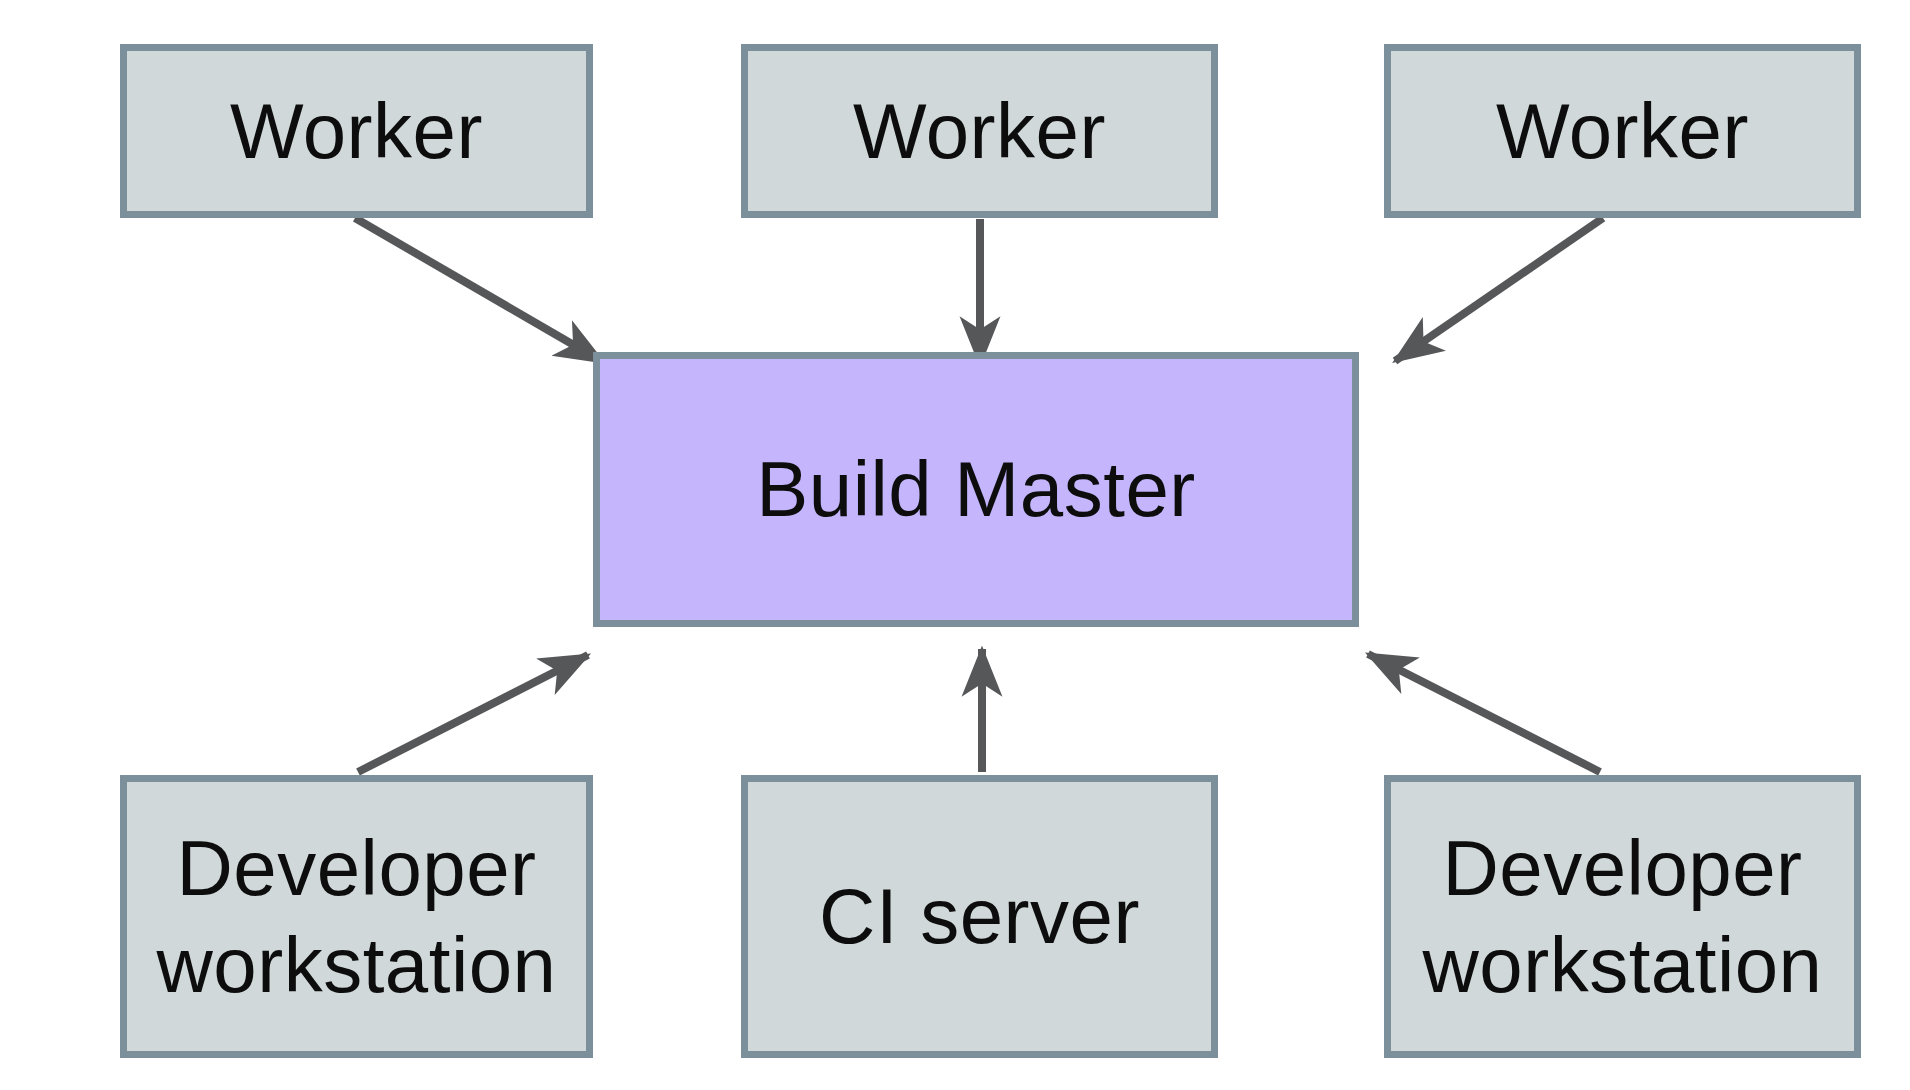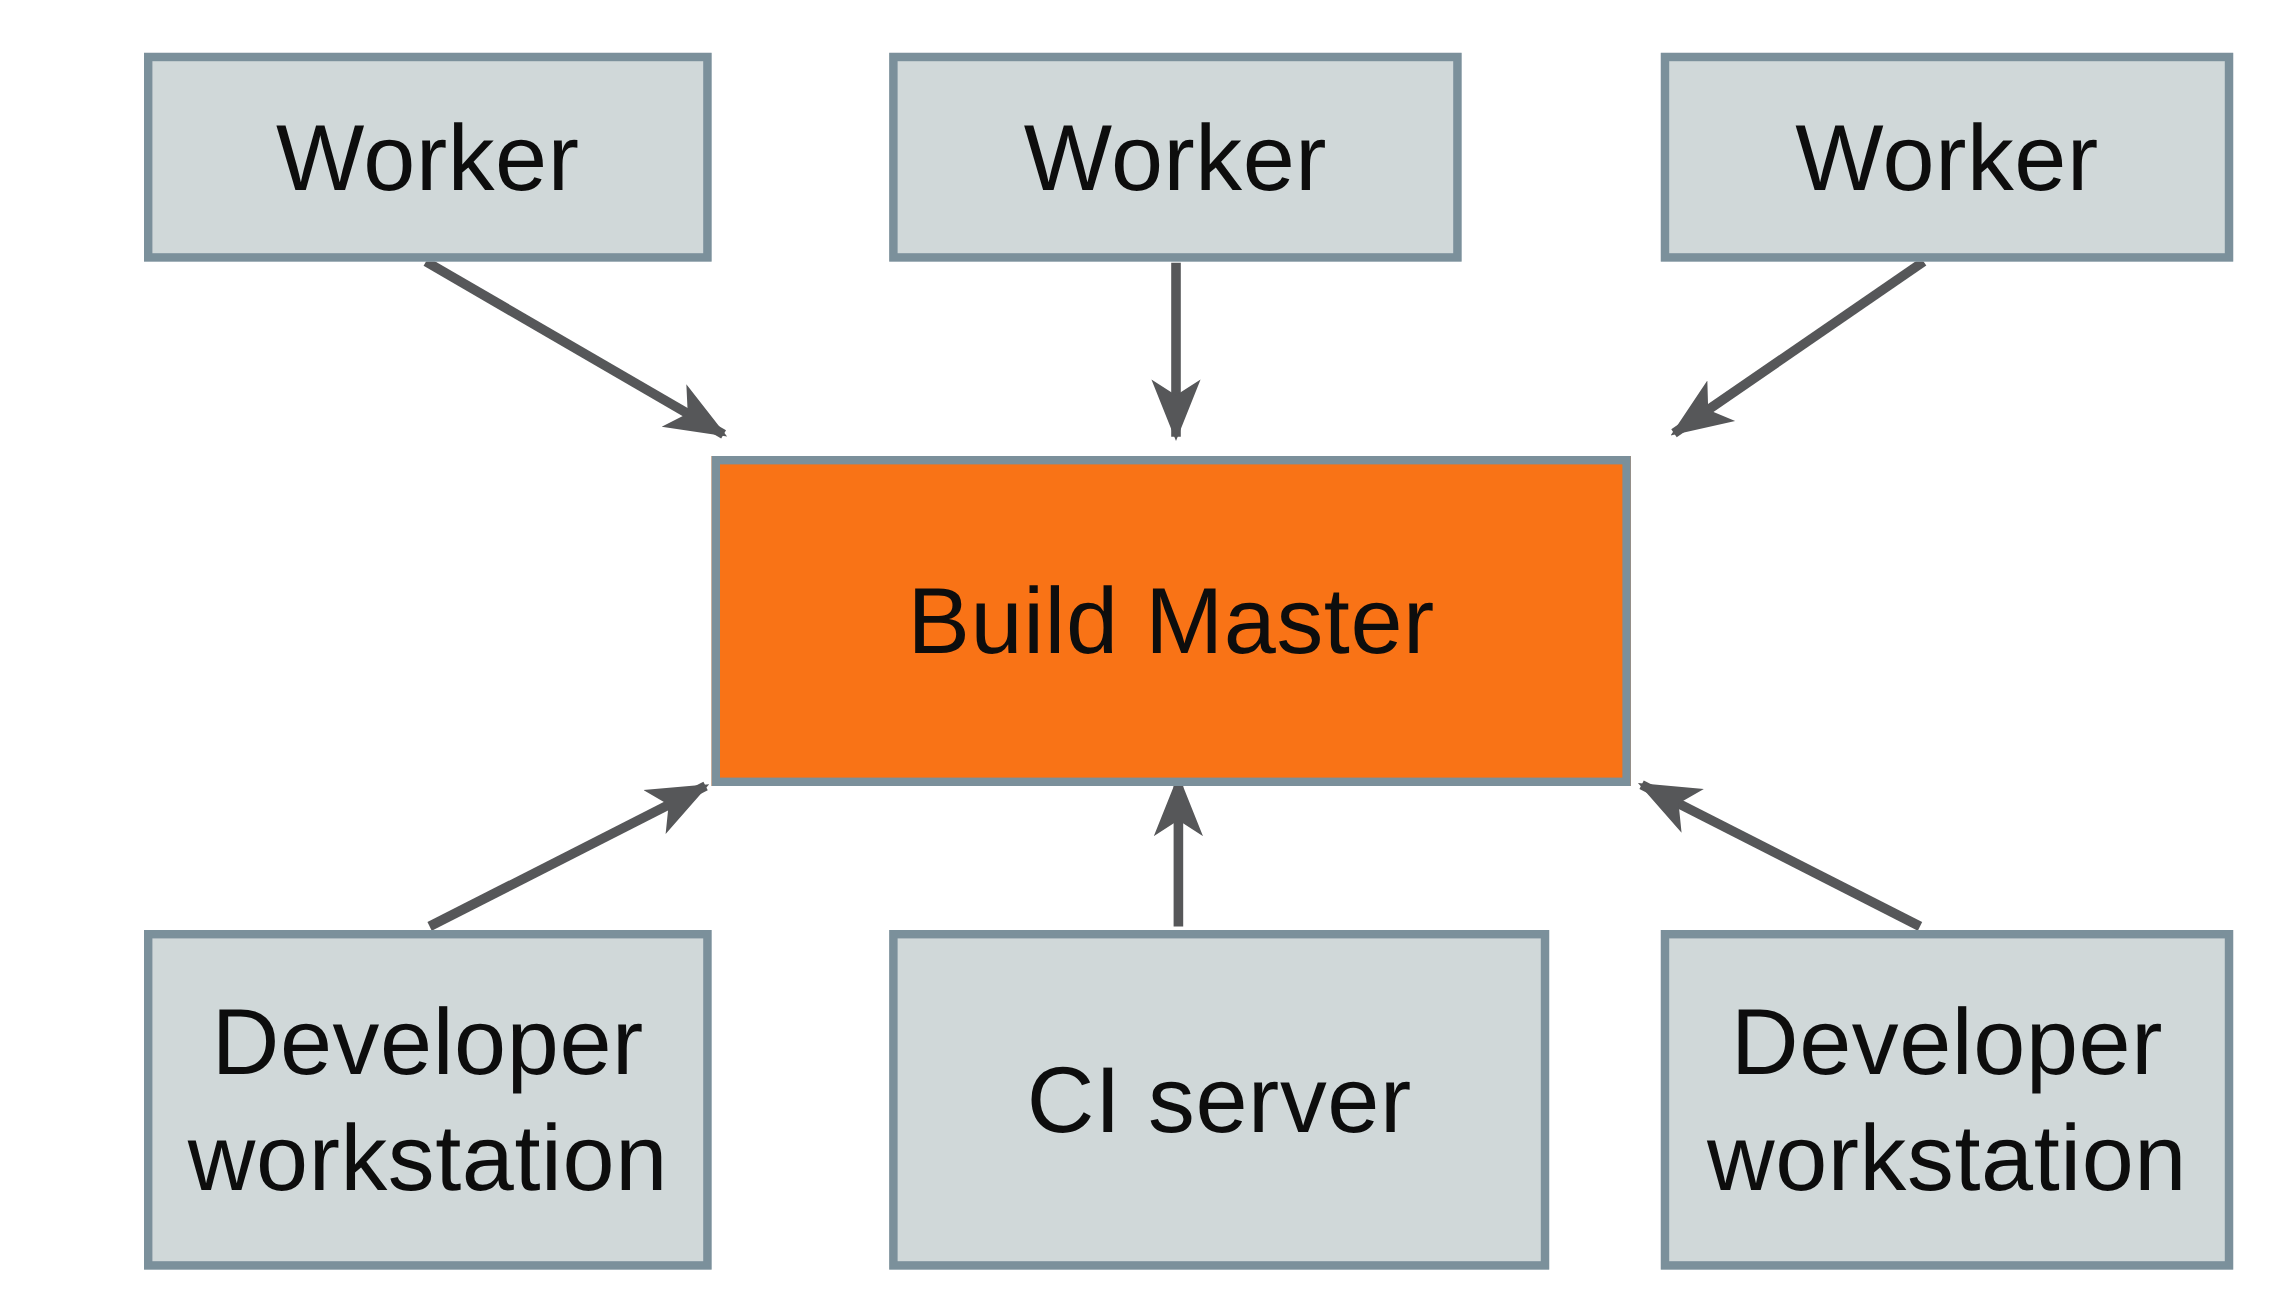--- a/index.html
+++ b/index.html
@@ -63,27 +63,27 @@
     </svg>
 <div class="node" style="left: 120px; top: 44px; width: 473px; height: 174px; background: rgb(208, 216, 217); border-color: rgb(123, 144, 155); color: rgb(13, 13, 13);">
       <span class="node-label-line">Worker</span>
     </div>
     <div class="node" style="left: 741px; top: 44px; width: 477px; height: 174px; background: rgb(208, 216, 217); border-color: rgb(123, 144, 155); color: rgb(13, 13, 13);">
       <span class="node-label-line">Worker</span>
     </div>
     <div class="node" style="left: 1384px; top: 44px; width: 477px; height: 174px; background: rgb(208, 216, 217); border-color: rgb(123, 144, 155); color: rgb(13, 13, 13);">
       <span class="node-label-line">Worker</span>
     </div>
-    <div class="node" style="left: 593px; top: 380px; width: 766px; height: 275px; background: #f97316; border-color: rgb(123, 144, 155); color: rgb(13, 13, 13);">
+    <div class="node" style="left: 593px; top: 352px; width: 766px; height: 275px; background: #c4b5fd; border-color: rgb(123, 144, 155); color: rgb(13, 13, 13);">
       <span class="node-label-line">Build Master</span>
     </div>
     <div class="node" style="left: 120px; top: 775px; width: 473px; height: 283px; background: rgb(208, 216, 217); border-color: rgb(123, 144, 155); color: rgb(13, 13, 13);">
       <span class="node-label-line">Developer</span>
       <span class="node-label-line">workstation</span>
     </div>
-    <div class="node" style="left: 741px; top: 775px; width: 550px; height: 283px; background: rgb(208, 216, 217); border-color: rgb(123, 144, 155); color: rgb(13, 13, 13); text-align: right;">
+    <div class="node" style="left: 741px; top: 775px; width: 477px; height: 283px; background: rgb(208, 216, 217); border-color: rgb(123, 144, 155); color: rgb(13, 13, 13); text-align: right;">
       <span class="node-label-line">CI server</span>
     </div>
     <div class="node" style="left: 1384px; top: 775px; width: 477px; height: 283px; background: rgb(208, 216, 217); border-color: rgb(123, 144, 155); color: rgb(13, 13, 13);">
       <span class="node-label-line">Developer</span>
       <span class="node-label-line">workstation</span>
     </div>
   </div>
 
 </body></html>

